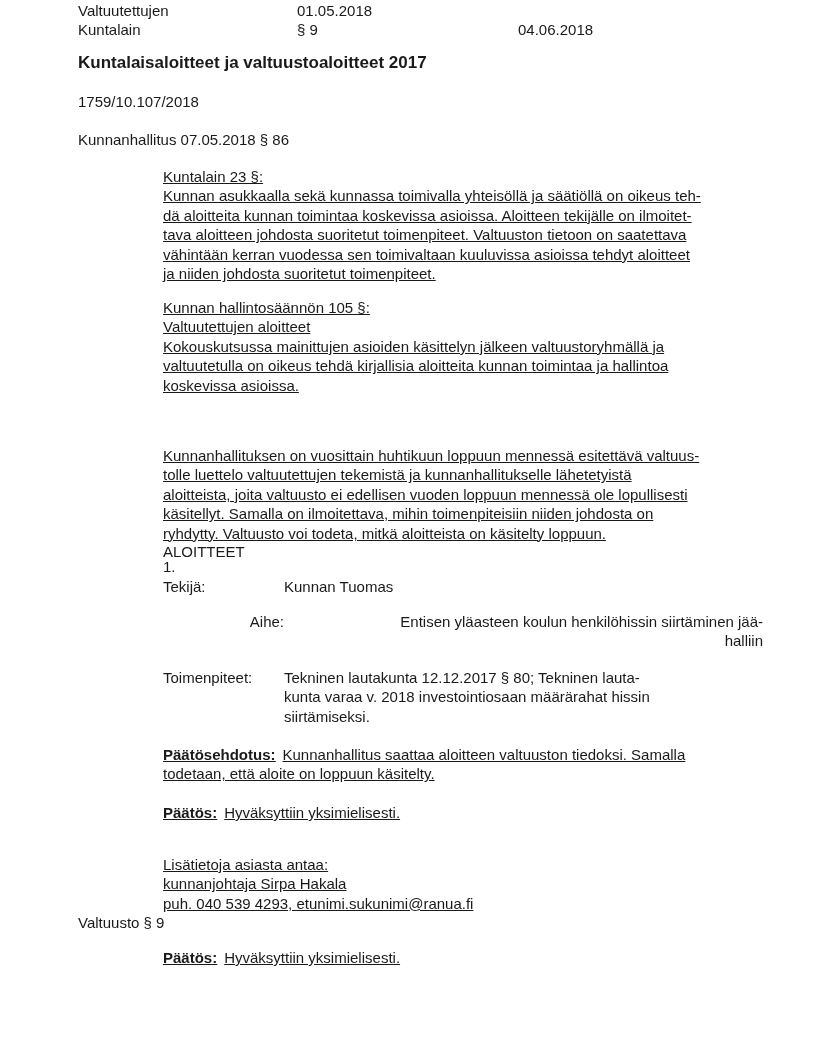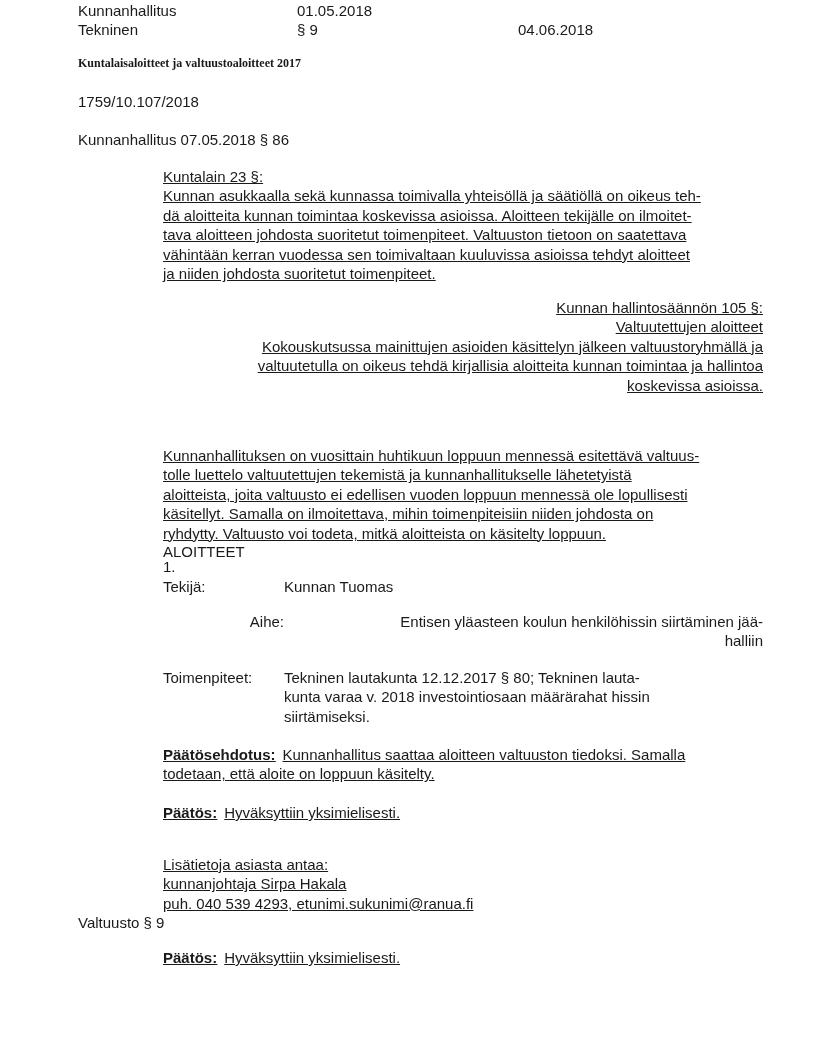--- a/index.html
+++ b/index.html
@@ -14,24 +14,23 @@
     color: #1a1a1a;
     overflow: hidden;
   }
   .abs { position: absolute; }
   .hdr-row {
     display: grid;
     grid-template-columns: 219px 221px auto;
     width: 700px;
   }
   .doc-title {
-    font-size: 12px;
+    font-size: 17px;
     font-weight: 700;
     line-height: 22px;
-    font-family: Liberation Serif, serif;
   }
   .block { width: 600px; text-decoration: underline; }
   .ml { white-space: pre-line; }
   .def-row {
     display: grid;
     grid-template-columns: 121px 1fr;
     width: 600px;
   }
   .lbl-strong {
     font-weight: 700;
@@ -39,44 +38,44 @@
     margin-right: 7px;
   }
 </style>
 </head>
 <body>
 
 <div class="page">
 
   <div class="abs" style="left:78px; top:1px;">
     <div class="hdr-row">
-      <span>Kunnanhallitus</span>
+      <span>Valtuutettujen</span>
       <span>01.05.2018</span>
     </div>
     <div class="hdr-row">
-      <span>Tekninen</span>
+      <span>Kuntalain</span>
       <span>§ 9</span>
       <span>04.06.2018</span>
     </div>
   </div>
 
   <div class="abs doc-title" style="left:78px; top:52px;">Kuntalaisaloitteet ja valtuustoaloitteet 2017</div>
 
   <div class="abs" style="left:78px; top:92px;">1759/10.107/2018</div>
 
   <div class="abs" style="left:78px; top:130px;">Kunnanhallitus 07.05.2018 § 86</div>
 
   <div class="abs block ml" style="left:163px; top:167px;">Kuntalain 23 §:
 Kunnan asukkaalla sekä kunnassa toimivalla yhteisöllä ja säätiöllä on oikeus teh-
 dä aloitteita kunnan toimintaa koskevissa asioissa. Aloitteen tekijälle on ilmoitet-
 tava aloitteen johdosta suoritetut toimenpiteet. Valtuuston tietoon on saatettava
 vähintään kerran vuodessa sen toimivaltaan kuuluvissa asioissa tehdyt aloitteet
 ja niiden johdosta suoritetut toimenpiteet.</div>
 
-  <div class="abs block ml" style="left:163px; top:298px;text-align:right;">Kunnan hallintosäännön 105 §:
+  <div class="abs block ml" style="left:163px; top:298px;">Kunnan hallintosäännön 105 §:
 Valtuutettujen aloitteet
 Kokouskutsussa mainittujen asioiden käsittelyn jälkeen valtuustoryhmällä ja
 valtuutetulla on oikeus tehdä kirjallisia aloitteita kunnan toimintaa ja hallintoa
 koskevissa asioissa.</div>
 
   <div class="abs block ml" style="left:163px; top:410px;margin-top:36px;">Kunnanhallituksen on vuosittain huhtikuun loppuun mennessä esitettävä valtuus-
 tolle luettelo valtuutettujen tekemistä ja kunnanhallitukselle lähetetyistä
 aloitteista, joita valtuusto ei edellisen vuoden loppuun mennessä ole lopullisesti
 käsitellyt. Samalla on ilmoitettava, mihin toimenpiteisiin niiden johdosta on
 ryhdytty. Valtuusto voi todeta, mitkä aloitteista on käsitelty loppuun.</div>

